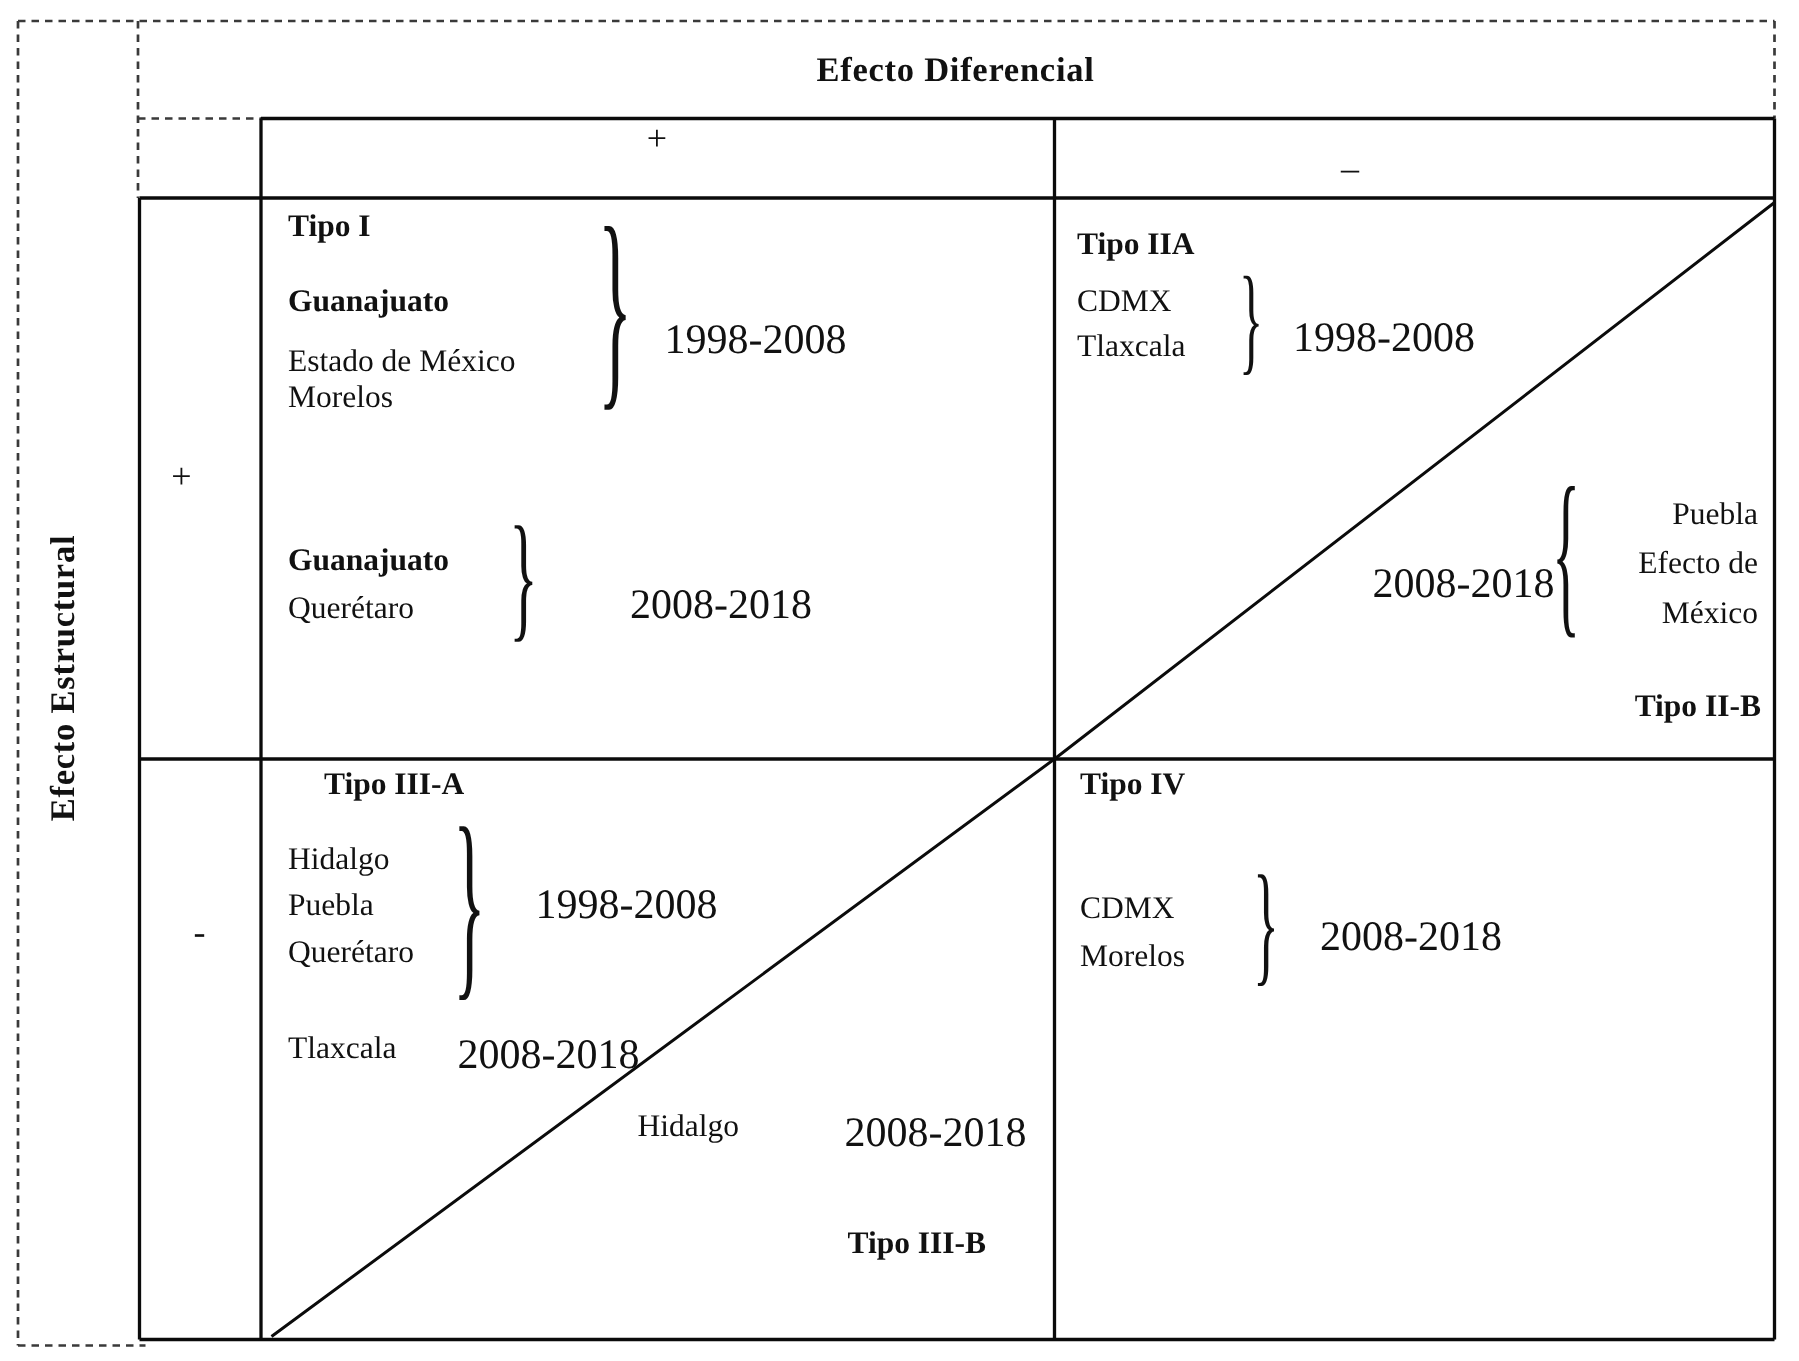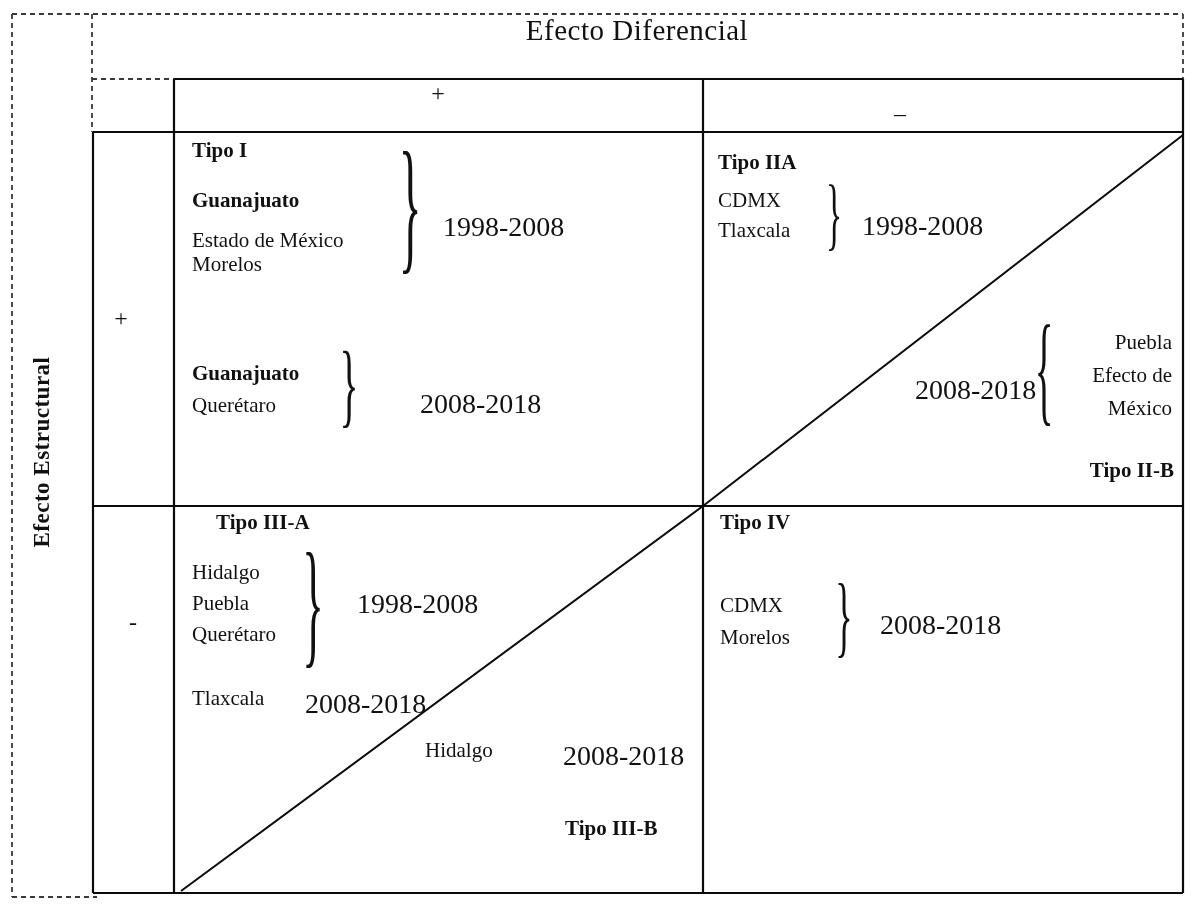--- a/index.html
+++ b/index.html
@@ -14,22 +14,22 @@
   #grid-svg{position:absolute;left:0;top:0;}
   .txt{position:absolute;font-size:21px;line-height:1.08;white-space:nowrap;}
   .bold{font-weight:bold;}
   .period{position:absolute;font-size:28px;line-height:1;white-space:nowrap;}
   .sign{position:absolute;font-size:24px;line-height:1;transform:translate(-50%,-50%);}
   .brace{
     position:absolute;font-family:"Liberation Serif",serif;
     line-height:1;color:#111;font-weight:400;
   }
   .axis-top{
-    position:absolute;font-size:29px;font-weight:normal;
-    transform:translate(-50%,0);letter-spacing:.5px;
+    position:absolute;font-size:23px;font-weight:bold;
+    transform:translate(-50%,0);letter-spacing:.5px;margin-top:20px;
   }
   .axis-left{
     position:absolute;font-size:23px;font-weight:bold;
     transform:translate(-50%,-50%) rotate(-90deg);letter-spacing:.5px;white-space:nowrap;
   }
   .rblock{
     position:absolute;font-size:21px;line-height:33px;text-align:right;white-space:nowrap;
   }
 </style>
 </head>

